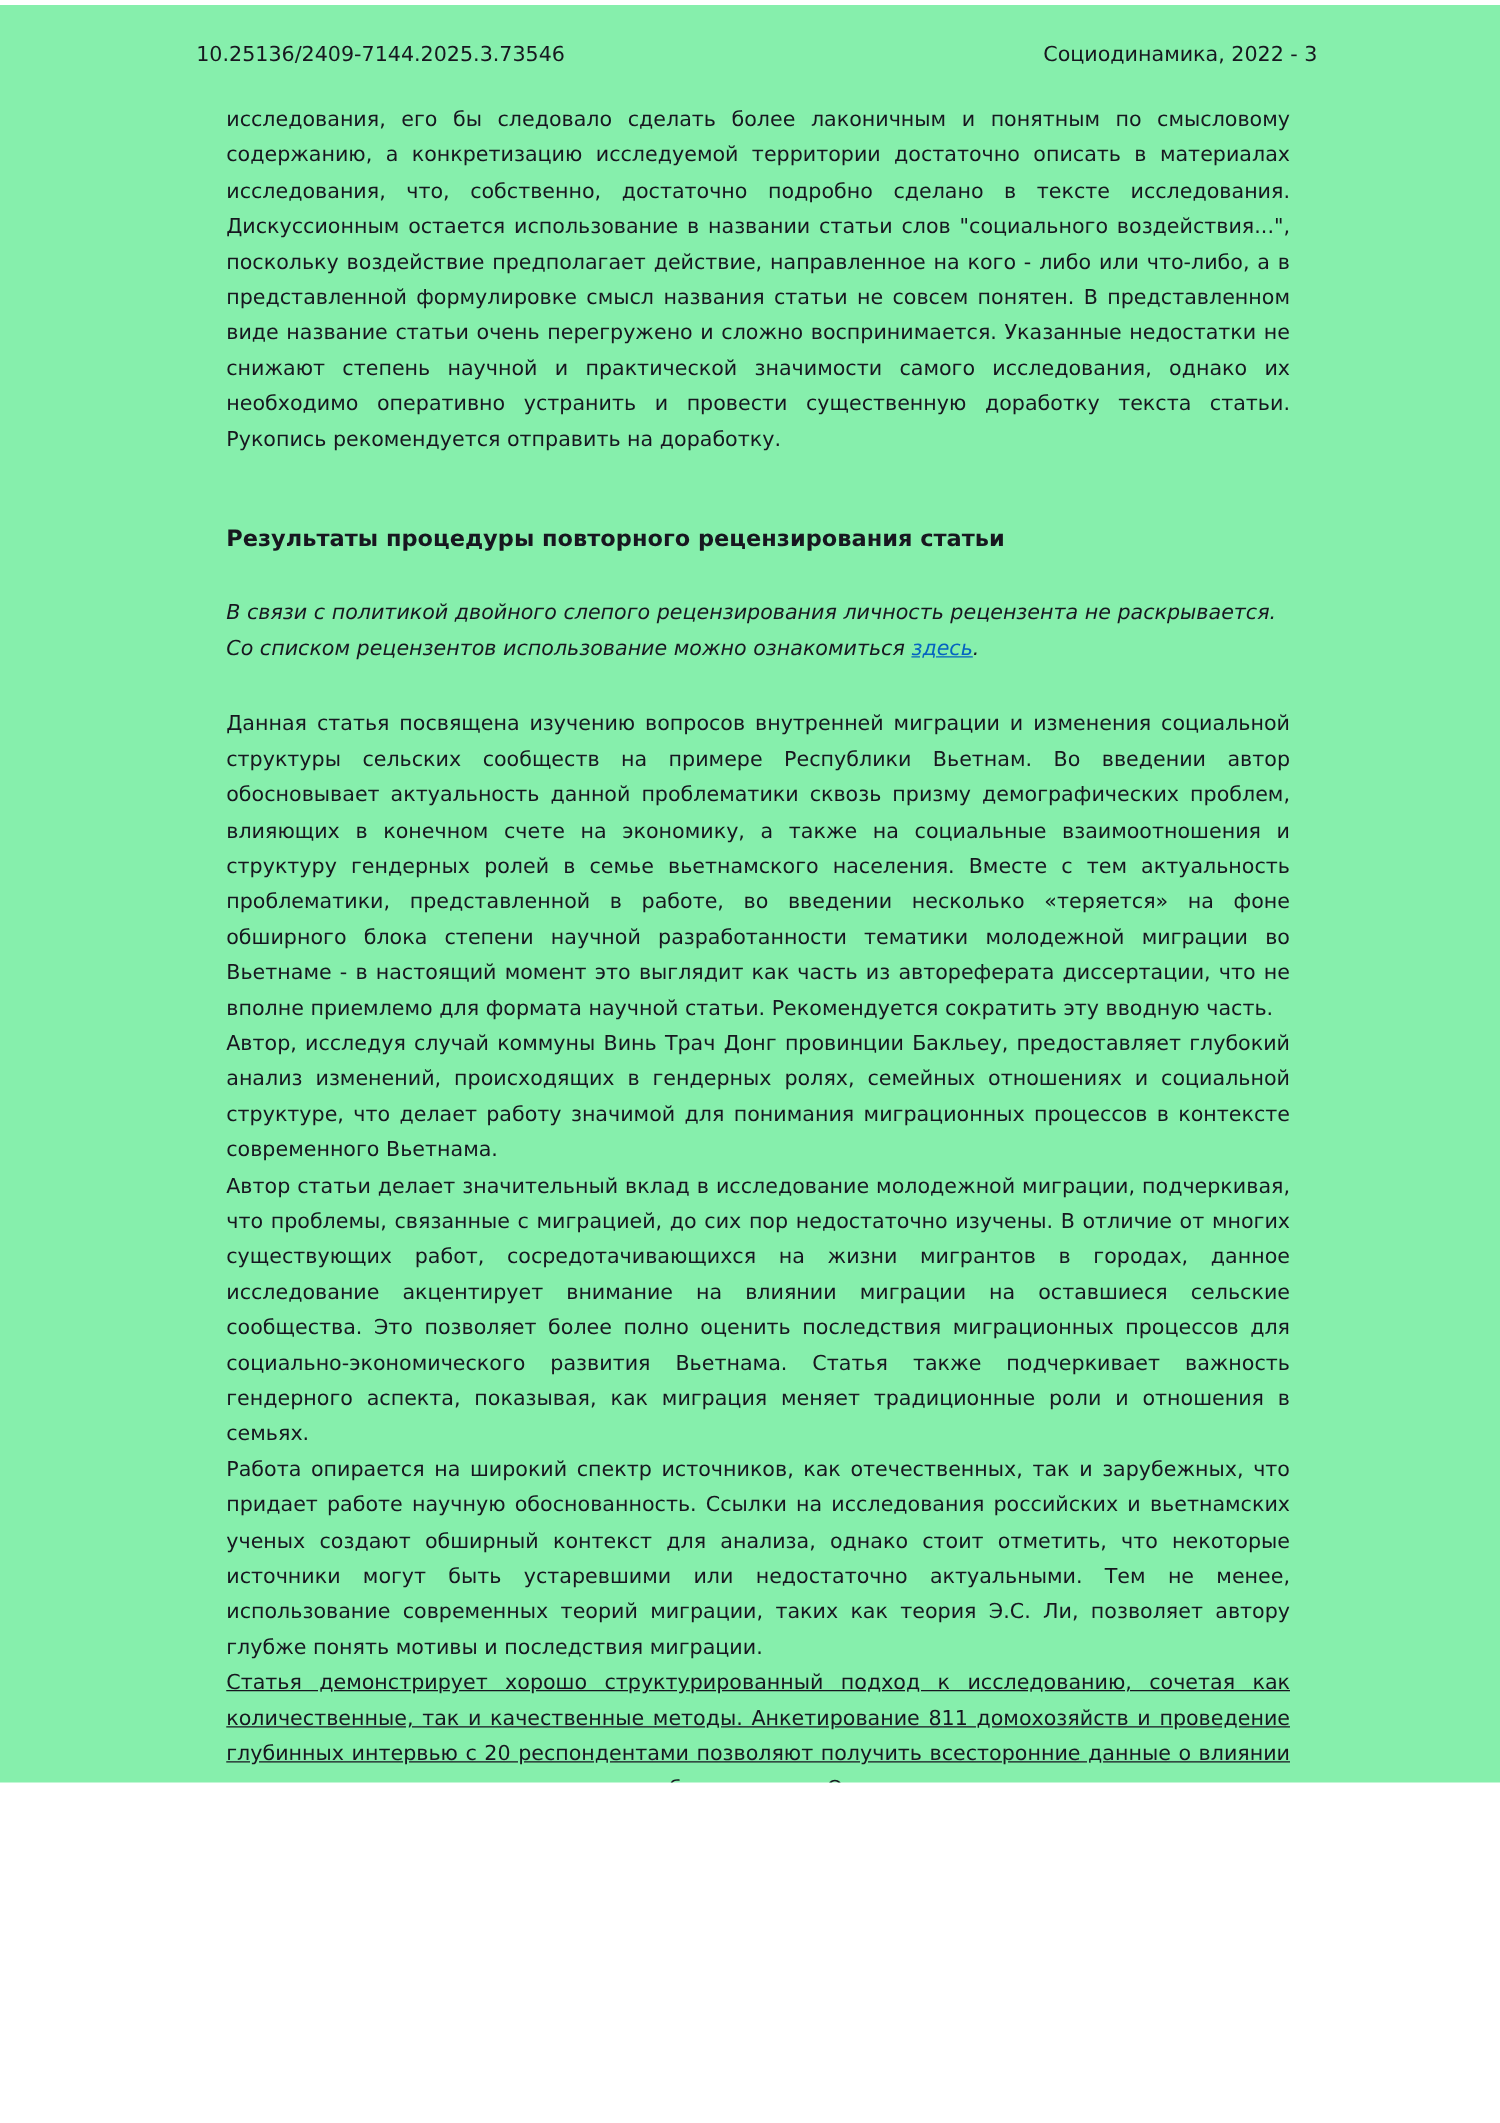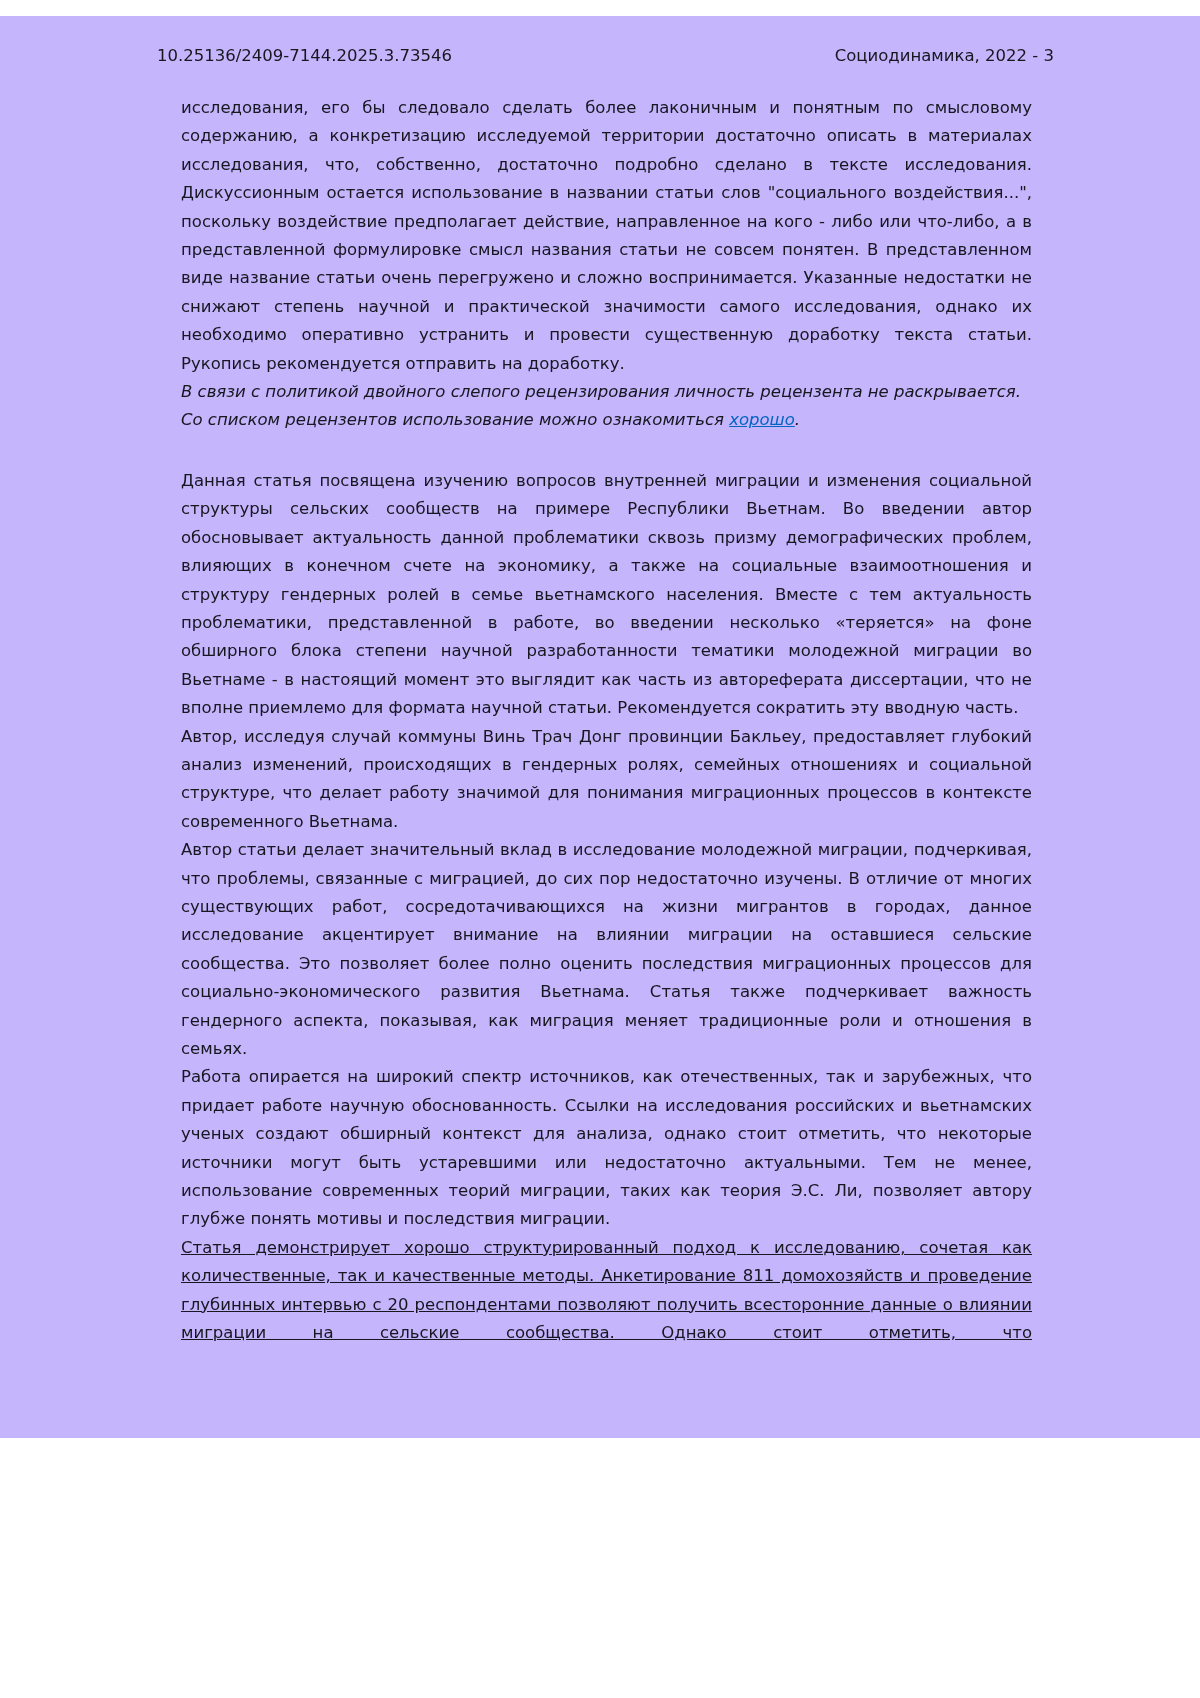--- a/index.html
+++ b/index.html
@@ -1,22 +1,22 @@
 <!DOCTYPE html>
 <html lang="ru"><head>
 <meta charset="utf-8">
 <style>
   * { margin: 0; padding: 0; box-sizing: border-box; }
   html, body { background: #ffffff; }
   .page {
     position: relative;
     width: 1200px;
     height: 1422px;
-    margin: 16px auto;
-    background: #c4b5fd;
+    margin: 4px auto;
+    background: #86efac;
     font-family: "DejaVu Sans", sans-serif;
     color: #17171f;
     overflow: hidden;
   }
   .running-header {
     position: absolute;
     top: 30px;
     left: 157px;
     right: 146px;
     display: flex;
@@ -77,24 +77,25 @@
 
   <div class="running-header">
     <span>10.25136/2409-7144.2025.3.73546</span>
     <span>Социодинамика, 2022 - 3</span>
   </div>
 
   <div class="content">
 
     <p class="review-text">исследования, его бы следовало сделать более лаконичным и понятным по смысловому содержанию, а конкретизацию исследуемой территории достаточно описать в материалах исследования, что, собственно, достаточно подробно сделано в тексте исследования. Дискуссионным остается использование в названии статьи слов "социального воздействия...", поскольку воздействие предполагает действие, направленное на кого - либо или что-либо, а в представленной формулировке смысл названия статьи не совсем понятен. В представленном виде название статьи очень перегружено и сложно воспринимается. Указанные недостатки не снижают степень научной и практической значимости самого исследования, однако их необходимо оперативно устранить и провести существенную доработку текста статьи. Рукопись рекомендуется отправить на доработку.</p>
 
+    <h2 class="section-heading">Результаты процедуры повторного рецензирования статьи</h2>
 
     <div class="notice">
       <p>В связи с политикой двойного слепого рецензирования личность рецензента не раскрывается.</p>
-      <p><span>Со списком рецензентов использование можно ознакомиться </span><a class="reviewers-link" href="#">хорошо</a><span>.</span></p>
+      <p><span>Со списком рецензентов использование можно ознакомиться </span><a class="reviewers-link" href="#">здесь</a><span>.</span></p>
     </div>
 
     <div>
       <p class="review-text">Данная статья посвящена изучению вопросов внутренней миграции и изменения социальной структуры сельских сообществ на примере Республики Вьетнам. Во введении автор обосновывает актуальность данной проблематики сквозь призму демографических проблем, влияющих в конечном счете на экономику, а также на социальные взаимоотношения и структуру гендерных ролей в семье вьетнамского населения. Вместе с тем актуальность проблематики, представленной в работе, во введении несколько «теряется» на фоне обширного блока степени научной разработанности тематики молодежной миграции во Вьетнаме - в настоящий момент это выглядит как часть из автореферата диссертации, что не вполне приемлемо для формата научной статьи. Рекомендуется сократить эту вводную часть.</p>
       <p class="review-text">Автор, исследуя случай коммуны Винь Трач Донг провинции Бакльеу, предоставляет глубокий анализ изменений, происходящих в гендерных ролях, семейных отношениях и социальной структуре, что делает работу значимой для понимания миграционных процессов в контексте современного Вьетнама.</p>
       <p class="review-text">Автор статьи делает значительный вклад в исследование молодежной миграции, подчеркивая, что проблемы, связанные с миграцией, до сих пор недостаточно изучены. В отличие от многих существующих работ, сосредотачивающихся на жизни мигрантов в городах, данное исследование акцентирует внимание на влиянии миграции на оставшиеся сельские сообщества. Это позволяет более полно оценить последствия миграционных процессов для социально-экономического развития Вьетнама. Статья также подчеркивает важность гендерного аспекта, показывая, как миграция меняет традиционные роли и отношения в семьях.</p>
       <p class="review-text">Работа опирается на широкий спектр источников, как отечественных, так и зарубежных, что придает работе научную обоснованность. Ссылки на исследования российских и вьетнамских ученых создают обширный контекст для анализа, однако стоит отметить, что некоторые источники могут быть устаревшими или недостаточно актуальными. Тем не менее, использование современных теорий миграции, таких как теория Э.С. Ли, позволяет автору глубже понять мотивы и последствия миграции.</p>
       <p class="review-text continues">Статья демонстрирует хорошо структурированный подход к исследованию, сочетая как количественные, так и качественные методы. Анкетирование 811 домохозяйств и проведение глубинных интервью с 20 респондентами позволяют получить всесторонние данные о влиянии миграции на сельские сообщества. Однако стоит отметить, что</p>
     </div>
 

